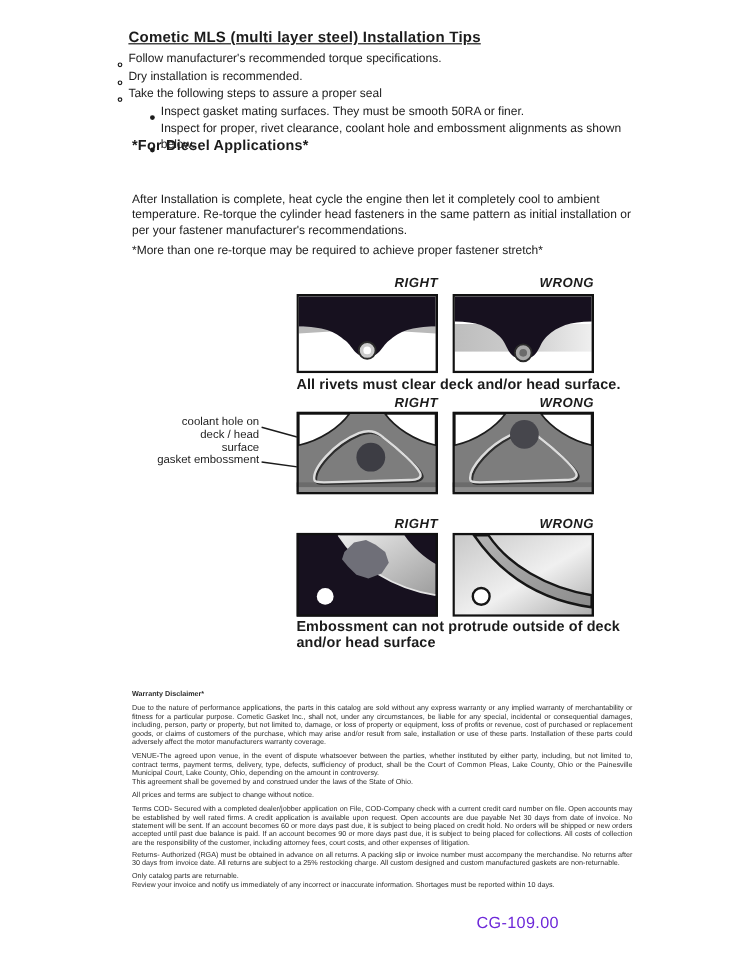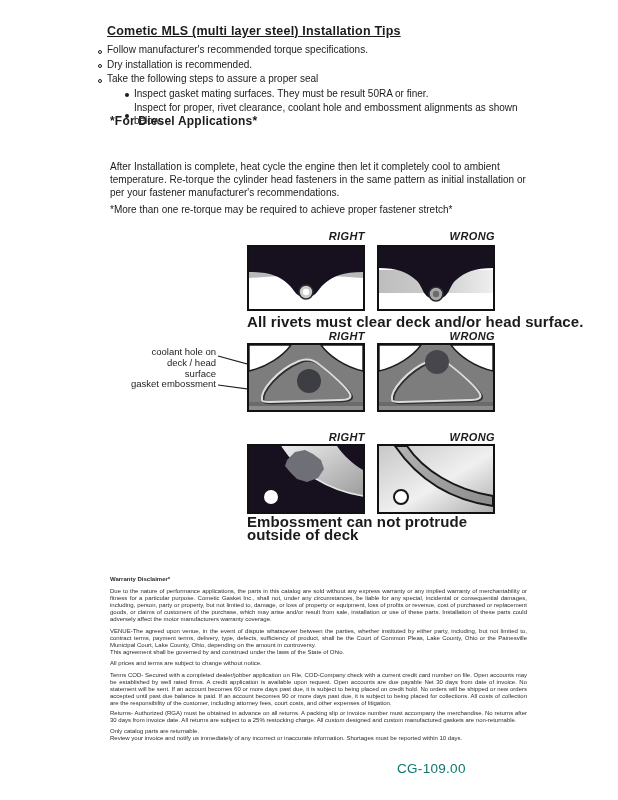--- a/index.html
+++ b/index.html
@@ -1,35 +1,35 @@
 <!DOCTYPE html>
 <html><head>
 <meta charset="utf-8">
 <style>
   html,body{margin:0;padding:0;background:#ffffff;}
   .page{position:relative;width:618px;height:800px;background:#ffffff;overflow:hidden;
         font-family:"Liberation Sans", sans-serif;color:#1b1b1b;margin-left:10px;}
   .abs{position:absolute;}
   .title{left:97px;top:24px;font-size:12.5px;font-weight:bold;text-decoration:underline;letter-spacing:.2px;white-space:nowrap;}
   .list{left:88px;top:43px;width:440px;font-size:10px;line-height:13px;}
-  .li{display:flex;align-items:center;margin-bottom:1.5px;}
+  .li{display:flex;align-items:flex-end;margin-bottom:1.5px;}
   .li .mk{flex:0 0 9px;margin-top:4px;}
   .dot-o{display:block;width:4px;height:4px;border:1px solid #1b1b1b;border-radius:50%;box-sizing:border-box;}
   .dot-f{display:block;width:4px;height:4px;background:#1b1b1b;border-radius:50%;}
   .sub{margin-left:27px;}
   .h2{left:100px;top:114px;font-size:12px;font-weight:bold;letter-spacing:.2px;}
   .para{left:100px;width:424px;font-size:10px;line-height:13px;}
   .hdr{width:118px;text-align:right;font-size:11px;font-weight:600;letter-spacing:.4px;font-style:italic;}
-  .cap{font-size:15px;font-weight:bold;letter-spacing:.1px;}
+  .cap{font-size:12px;font-weight:bold;letter-spacing:.1px;}
   .figbox{width:118px;}
   .figbox svg{display:block;width:118px;}
   .lab{font-size:9.5px;line-height:11px;text-align:right;}
   .tiny{left:100px;width:417px;font-size:6px;line-height:7px;color:#2c2c2c;text-align:justify;}
   .tiny-h{font-weight:bold;text-align:left;}
-  .footer{left:387px;top:761px;font-size:13.5px;color:#0f766e;letter-spacing:.3px;}
+  .footer{left:387px;top:761px;font-size:13.5px;color:#6d28d9;letter-spacing:.3px;}
 </style>
 </head>
 <body>
 
 <div class="page">
 
   <div class="abs title">Cometic MLS (multi layer steel) Installation Tips</div>
 
   <div class="abs list">
     <div class="li">
@@ -47,21 +47,21 @@
     <div class="li">
       <span class="mk">
           <span class="dot-o"></span>
         </span>
       <span>Take the following steps to assure a proper seal</span>
     </div>
     <div class="li sub">
       <span class="mk">
           <span class="dot-f"></span>
         </span>
-      <span>Inspect gasket mating surfaces.  They must be result 50RA or finer.</span>
+      <span>Inspect gasket mating surfaces.  They must be smooth 50RA or finer.</span>
     </div>
     <div class="li sub">
       <span class="mk">
           <span class="dot-f"></span>
         </span>
       <span>Inspect for proper, rivet clearance, coolant hole and embossment alignments as shown below.</span>
     </div>
   </div>
 
   <div class="abs h2">*For Diesel Applications*</div>
@@ -181,20 +181,21 @@
       </defs>
       <rect width="118" height="70" fill="url(#bg2)"></rect>
       <path d="M30,2 C46,26 78,46 116,52 L116,62 C72,56 40,34 18,2 Z" fill="url(#band2)" stroke="#161616" stroke-width="2"></path>
       <circle cx="24" cy="53" r="7" fill="#ffffff" stroke="#161616" stroke-width="2"></circle>
       <rect x="1" y="1" width="116" height="68" fill="none" stroke="#111111" stroke-width="2"></rect>
     </svg>
   </div>
 
   <div class="abs cap" style="left:237px;top:516px;width:270px;line-height:12.5px;">
     <div>Embossment can not protrude outside of deck</div>
+    <div>and/or head surface</div>
   </div>
 
   <div class="abs tiny tiny-h" style="top:576px;">Warranty Disclaimer*</div>
   <div class="abs tiny" style="top:588px;">Due to the nature of performance applications, the parts in this catalog are sold without any express warranty or any implied warranty of merchantability or fitness for a particular purpose.  Cometic Gasket Inc., shall not, under any circumstances, be liable for any special, incidental or consequential damages, including, person, party or property, but not limited to, damage, or loss of property or equipment, loss of profits or revenue, cost of purchased or replacement goods, or claims of customers of the purchase, which may arise and/or result from sale, installation or use of these parts.  Installation of these parts could adversely affect the motor manufacturers warranty coverage.</div>
   <div class="abs tiny" style="top:628px;">
     <span>VENUE-The agreed upon venue, in the event of dispute whatsoever between the parties, whether instituted by either party, including, but not limited to, contract terms, payment terms, delivery, type, defects, sufficiency of product, shall be the Court of Common Pleas, Lake County, Ohio or the Painesville Municipal Court, Lake County, Ohio, depending on the amount in controversy.</span><br>
     <span>This agreement shall be governed by and construed under the laws of the State of Ohio.</span>
   </div>
   <div class="abs tiny" style="top:660px;text-align:left;">All prices and terms are subject to change without notice.</div>
   <div class="abs tiny" style="top:672px;">Terms COD- Secured with a completed dealer/jobber application on File, COD-Company check with a current credit card number on file.  Open accounts may be established by well rated firms.  A credit application is available upon request.  Open accounts are due payable Net 30 days from date of invoice.  No statement will be sent.  If an account becomes 60 or more days past due, it is subject to being placed on credit hold.  No orders will be shipped or new orders accepted until past due balance is paid.  If an account becomes 90 or more days past due, it is subject to being placed for collections.  All costs of collection are the responsibility of the customer, including attorney fees, court costs, and other expenses of litigation.</div>

